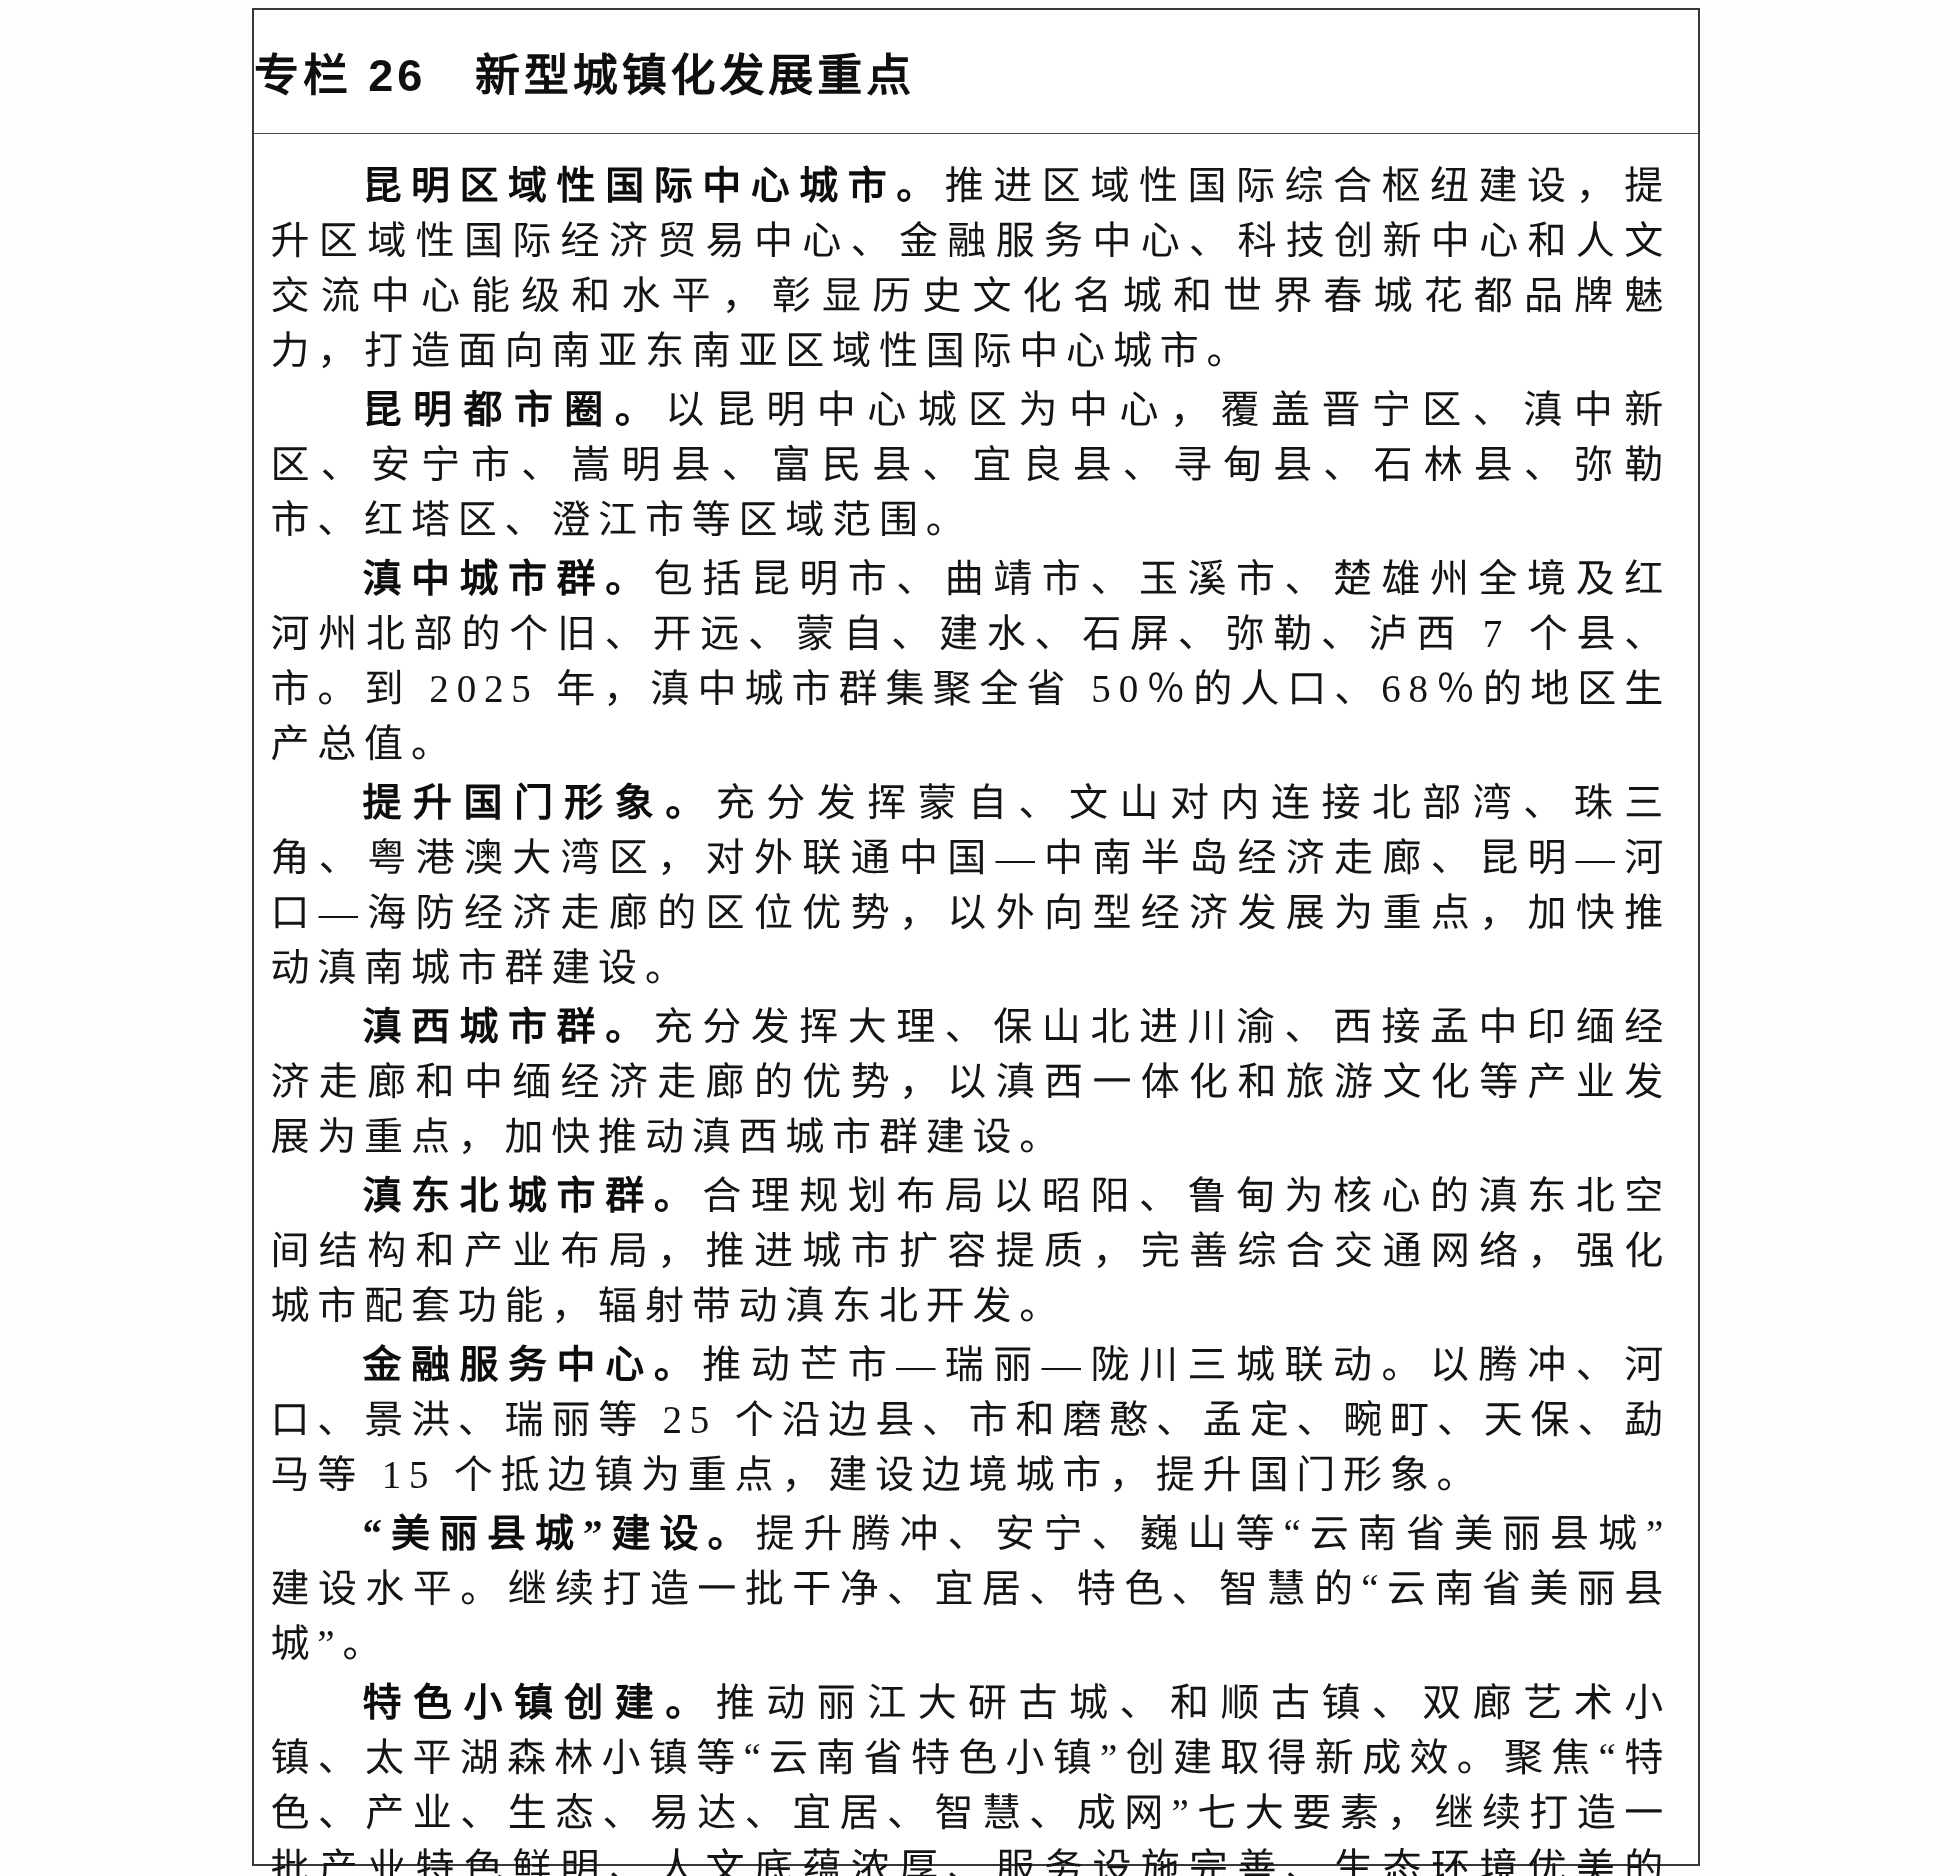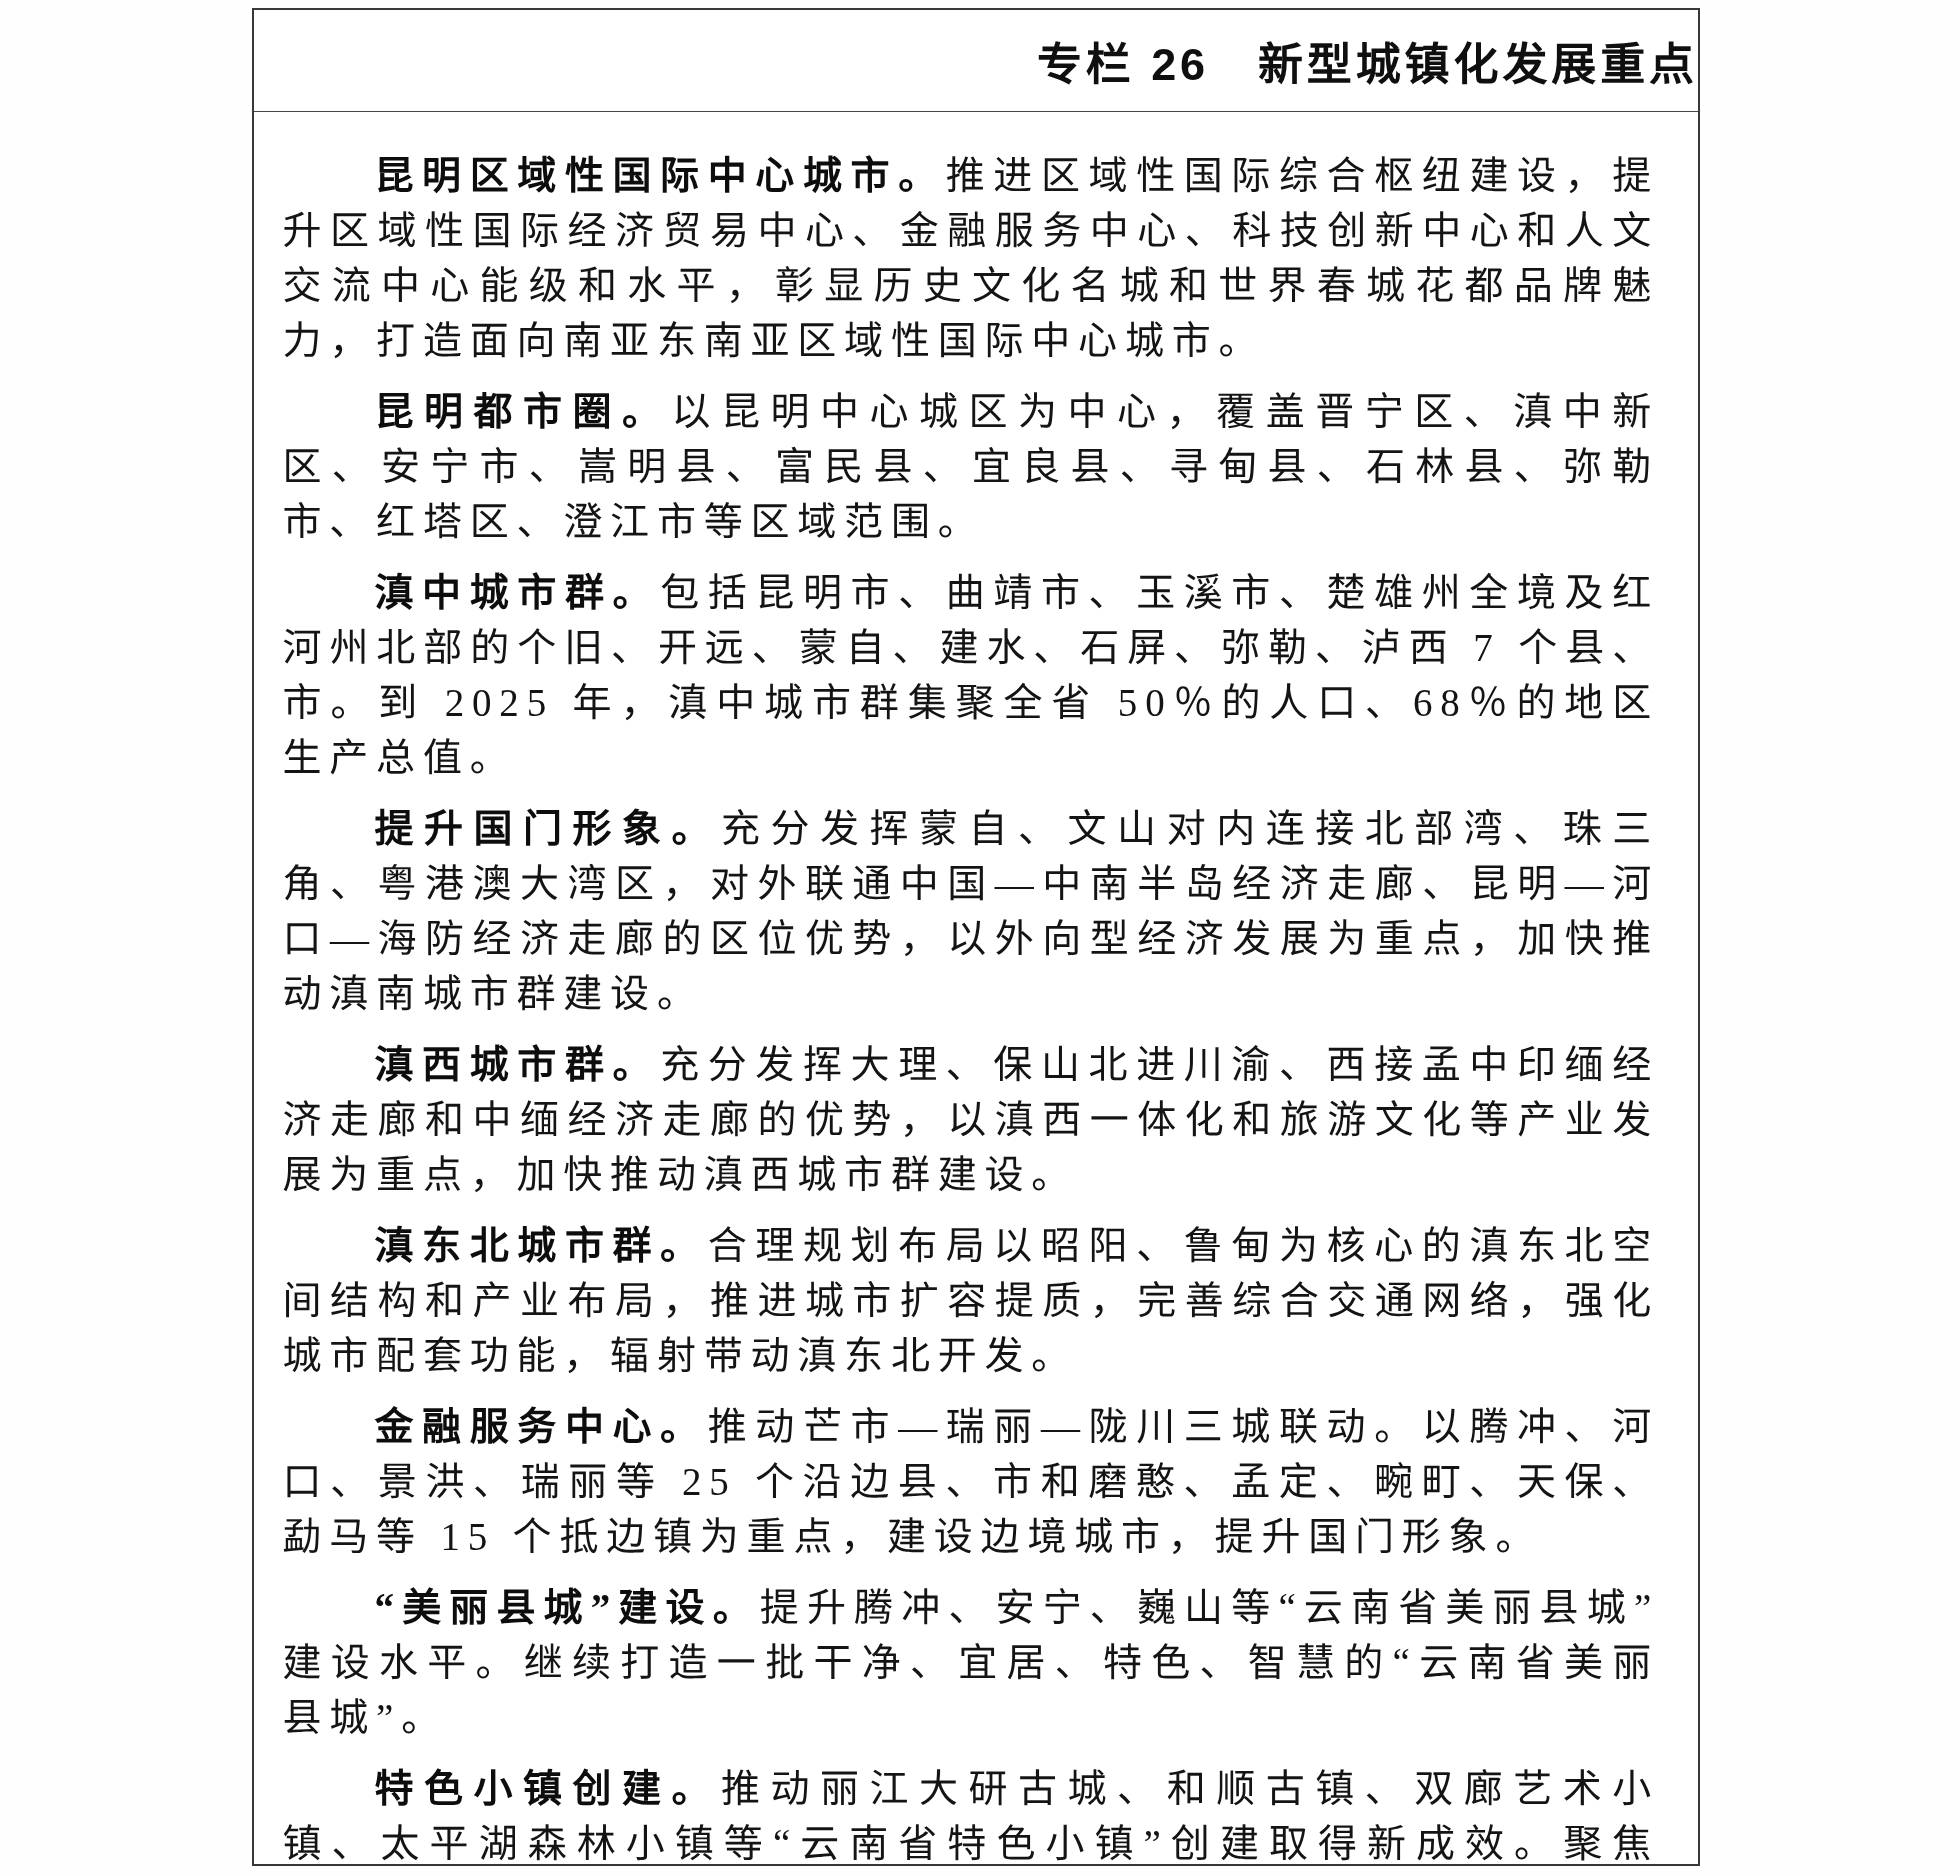--- a/index.html
+++ b/index.html
@@ -20,41 +20,41 @@
     left: 252px;
     top: 7.8px;
     width: 1448px;
     height: 1858px;
     box-sizing: border-box;
     border: 2.3px solid #383838;
     background: #ffffff;
   }
   .panel-header {
     box-sizing: border-box;
-    height: 102px;
+    height: 124px;
     border-bottom: 1.6px solid #454545;
     display: flex;
     align-items: center;
-    justify-content: flex-end;
+    justify-content: flex-start;
   }
   .panel-title {
     margin: 0;
     font-family: "Liberation Sans", sans-serif;
     font-weight: bold;
     font-size: 45px;
     letter-spacing: 3.9px;
     color: #0f0f0f;
     white-space: nowrap;
   }
   .panel-body {
     box-sizing: border-box;
     padding: 20.3px 23px 15.6px 12.5px;
   }
   .para {
-    margin: 16px;
+    margin: 4px;
     font-size: 39px;
     line-height: 55px;
     letter-spacing: 7.8px;
     text-align: justify;
     text-indent: 92px;
     color: #141414;
     
     word-break: break-all;
   }
   .para .lead {

